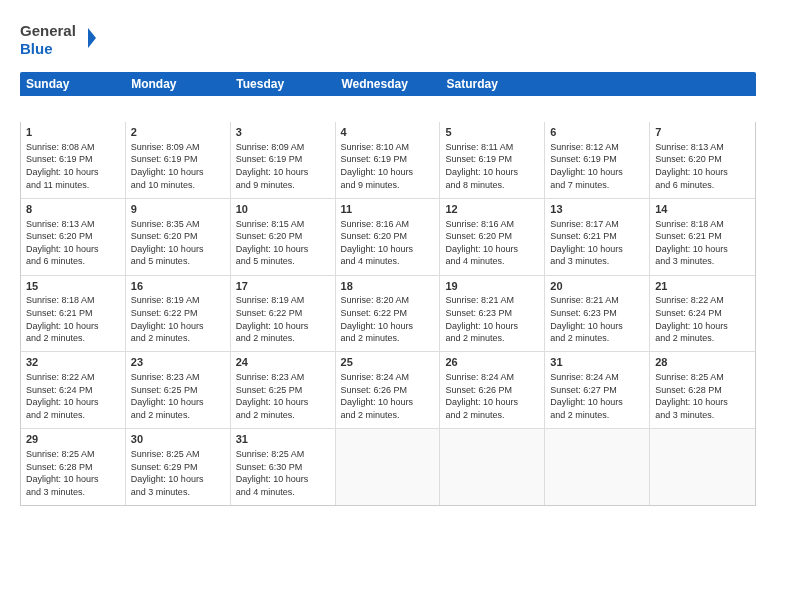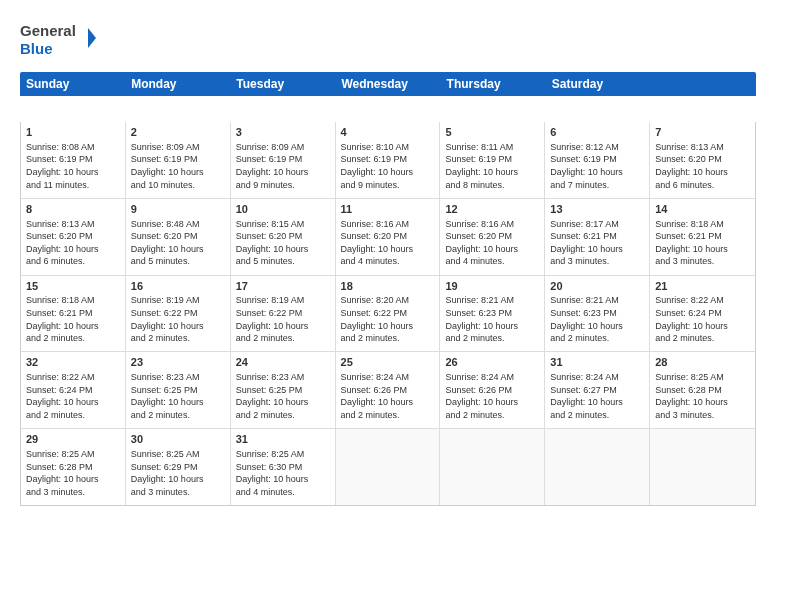--- a/index.html
+++ b/index.html
@@ -119,21 +119,20 @@
       <div class="location"></div>
     </div>
   </div>
 
   <div class="calendar">
     <div class="cal-header">
       <div class="cal-header-cell">Sunday</div>
       <div class="cal-header-cell">Monday</div>
       <div class="cal-header-cell">Tuesday</div>
       <div class="cal-header-cell">Wednesday</div>
-      <div class="cal-header-cell">Thursday</div>
       <div class="cal-header-cell">Saturday</div>
     </div>
     <div class="cal-body" id="cal-body">
     <div class="cal-row">
           <div class="cal-cell">
             <span class="day-num">1</span>
             <div class="cell-text">Sunrise: 8:08 AM</div>
             <div class="cell-text">Sunset: 6:19 PM</div>
             <div class="cell-text">Daylight: 10 hours</div>
             <div class="cell-text">and 11 minutes.</div>
@@ -184,21 +183,21 @@
         <div class="cal-row">
           <div class="cal-cell">
             <span class="day-num">8</span>
             <div class="cell-text">Sunrise: 8:13 AM</div>
             <div class="cell-text">Sunset: 6:20 PM</div>
             <div class="cell-text">Daylight: 10 hours</div>
             <div class="cell-text">and 6 minutes.</div>
           </div>
           <div class="cal-cell">
             <span class="day-num">9</span>
-            <div class="cell-text">Sunrise: 8:48 AM</div>
+            <div class="cell-text">Sunrise: 8:35 AM</div>
             <div class="cell-text">Sunset: 6:20 PM</div>
             <div class="cell-text">Daylight: 10 hours</div>
             <div class="cell-text">and 5 minutes.</div>
           </div>
           <div class="cal-cell">
             <span class="day-num">10</span>
             <div class="cell-text">Sunrise: 8:15 AM</div>
             <div class="cell-text">Sunset: 6:20 PM</div>
             <div class="cell-text">Daylight: 10 hours</div>
             <div class="cell-text">and 5 minutes.</div>

